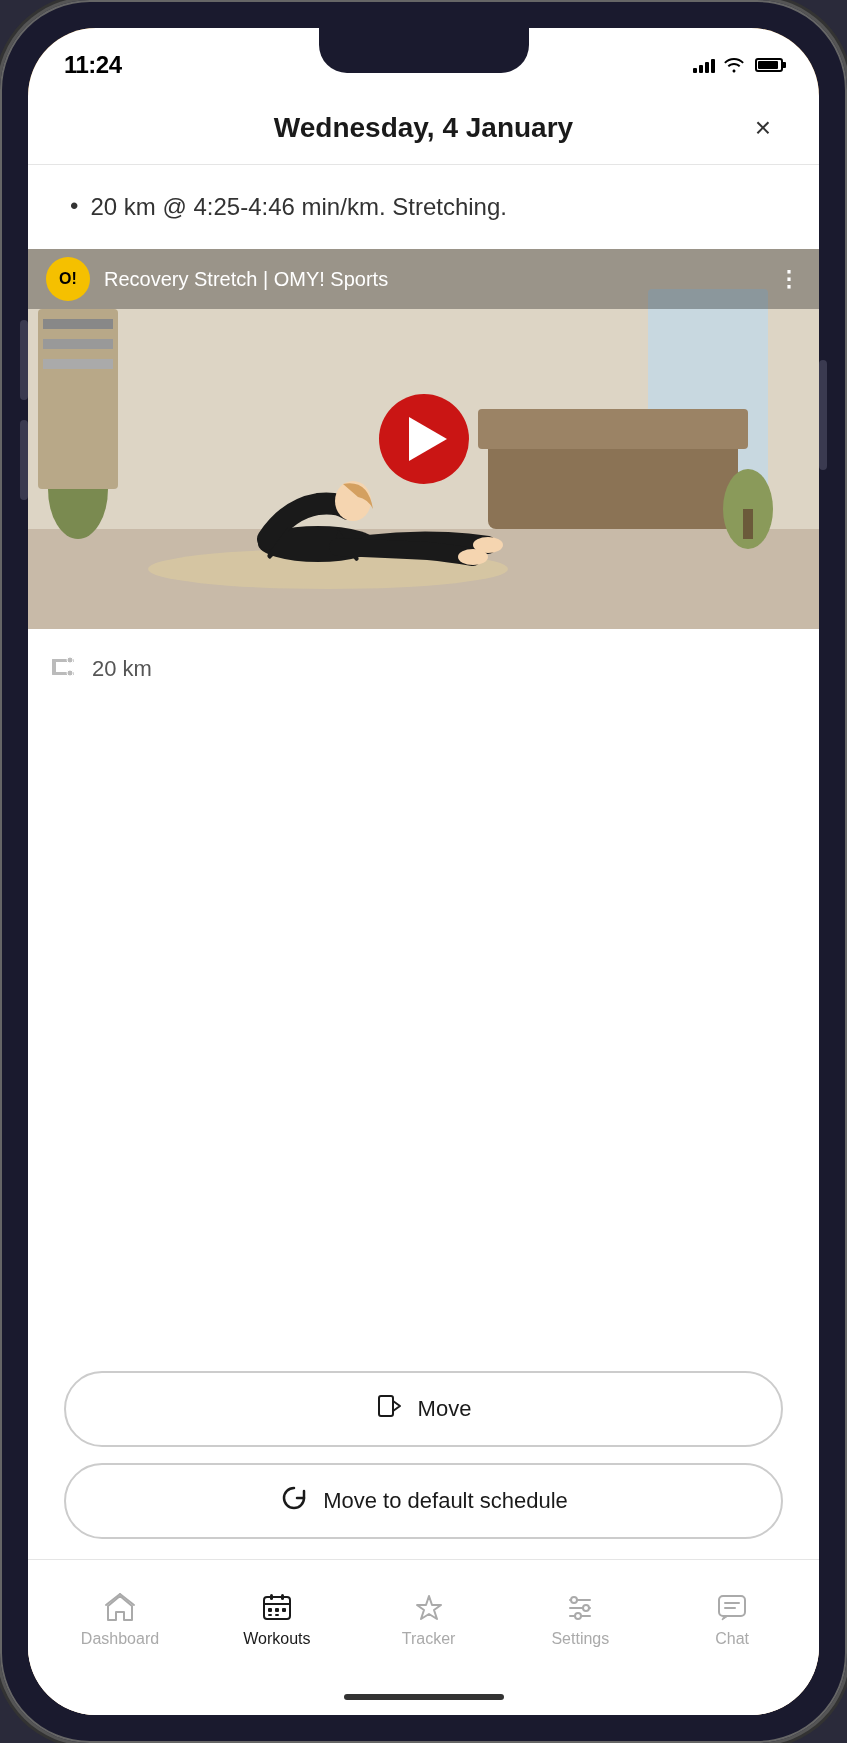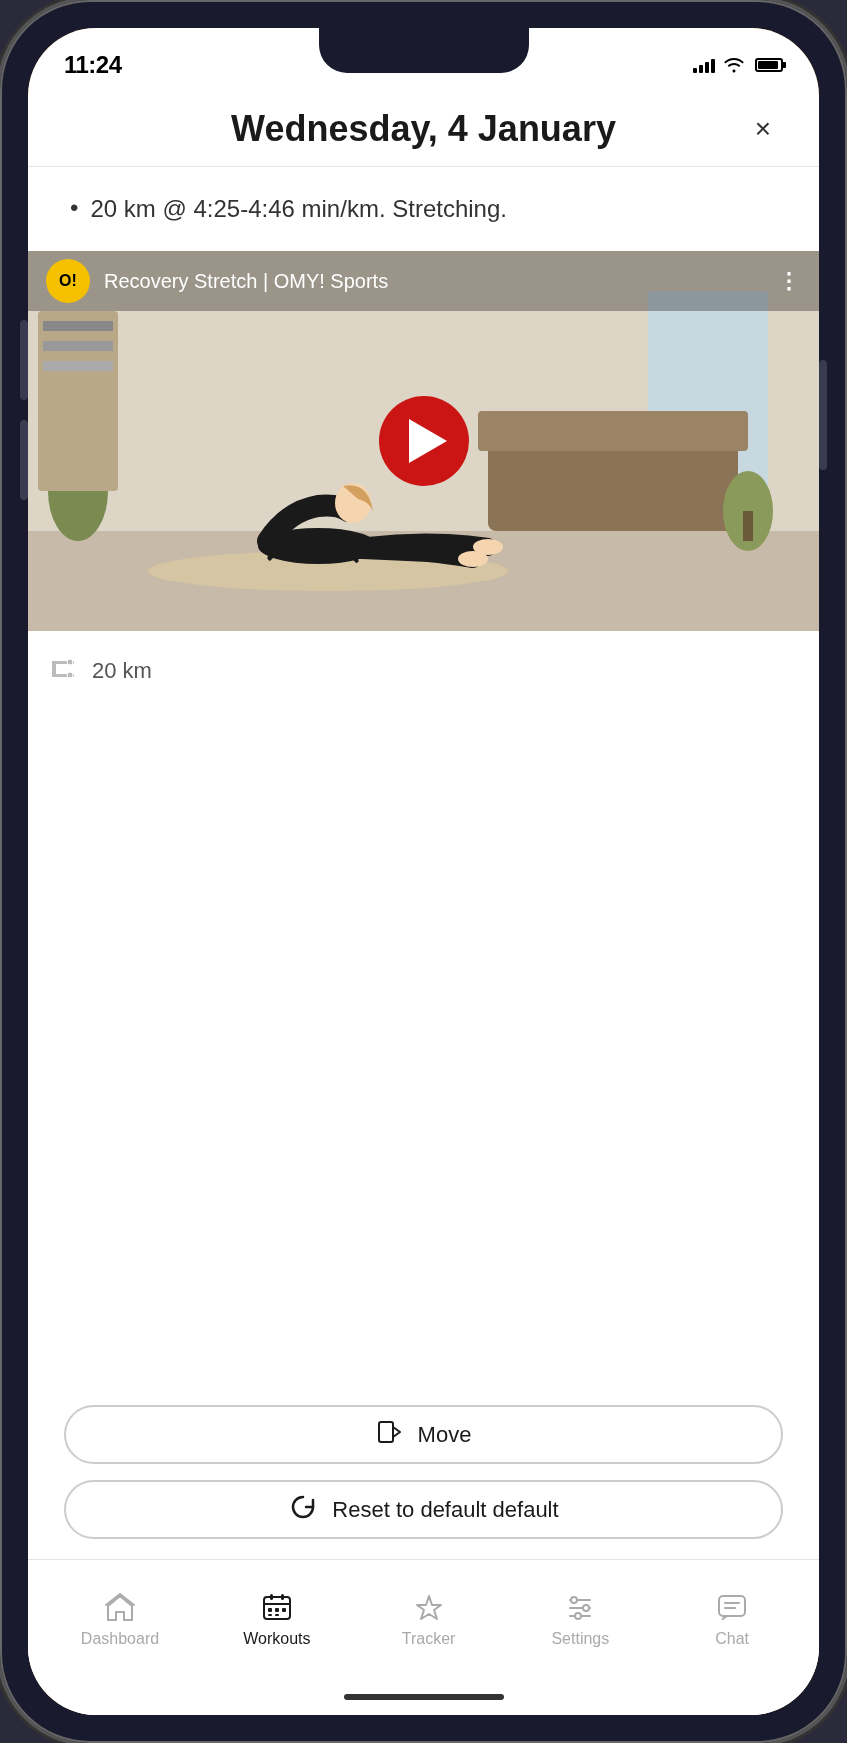--- a/index.html
+++ b/index.html
@@ -158,21 +158,21 @@
     
     .header {
       display: flex;
       align-items: center;
       justify-content: space-between;
       padding: 20px 36px 16px 36px;
       background: #fff;
     }
 
     .header-title {
-      font-size: 36px;
+      font-size: 28px;
       font-weight: 600;
       color: #1a1a1a;
       flex: 1;
       text-align: center;
     }
 
     .close-button {
       width: 40px;
       height: 40px;
       display: flex;
@@ -341,21 +341,21 @@
     
     .action-buttons {
       padding: 16px 36px 20px 36px;
       display: flex;
       flex-direction: column;
       gap: 16px;
       background: #fff;
     }
 
     .action-btn {
-      height: 59px;
+      height: 76px;
       border: 2px solid #ccc;
       border-radius: 38px;
       background: #fff;
       display: flex;
       align-items: center;
       justify-content: center;
       gap: 14px;
       cursor: pointer;
       font-size: 22px;
       font-weight: 500;
@@ -555,21 +555,21 @@
           <span>Move</span>
         </button>
 
         <button class="action-btn">
           <span>
             <svg width="30" height="30" viewBox="0 0 30 30" fill="none">
               <path d="M15 5 A10 10 0 1 0 25 15" stroke="#1a1a1a" stroke-width="2.5" stroke-linecap="round" fill="none"></path>
               <path d="M25 8 L25 15 L18 15" stroke="#1a1a1a" stroke-width="2.5" stroke-linecap="round" stroke-linejoin="round" fill="none"></path>
             </svg>
           </span>
-          <span>Reset to default default</span>
+          <span>Move to default schedule</span>
         </button>
       </div>
 
       <div class="bottom-nav">
 
         <div class="nav-item">
           <svg class="nav-svg" viewBox="0 0 32 32" fill="none">
             <path d="M16 4 L4 14 L4 28 L12 28 L12 20 L20 20 L20 28 L28 28 L28 14 Z" stroke="#aaa" stroke-width="2" fill="none" stroke-linejoin="round"></path>
             <path d="M16 2 L2 13" stroke="#aaa" stroke-width="2" stroke-linecap="round"></path>
             <path d="M16 2 L30 13" stroke="#aaa" stroke-width="2" stroke-linecap="round"></path>

